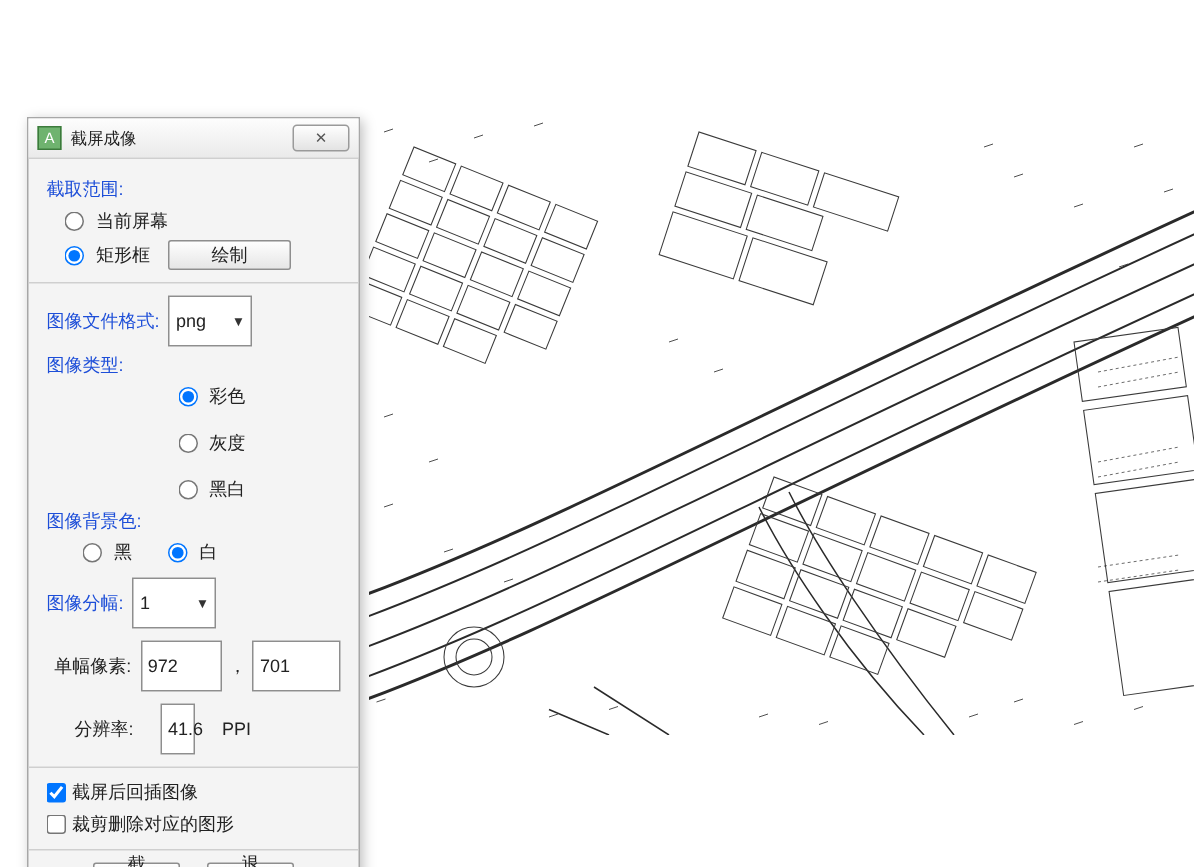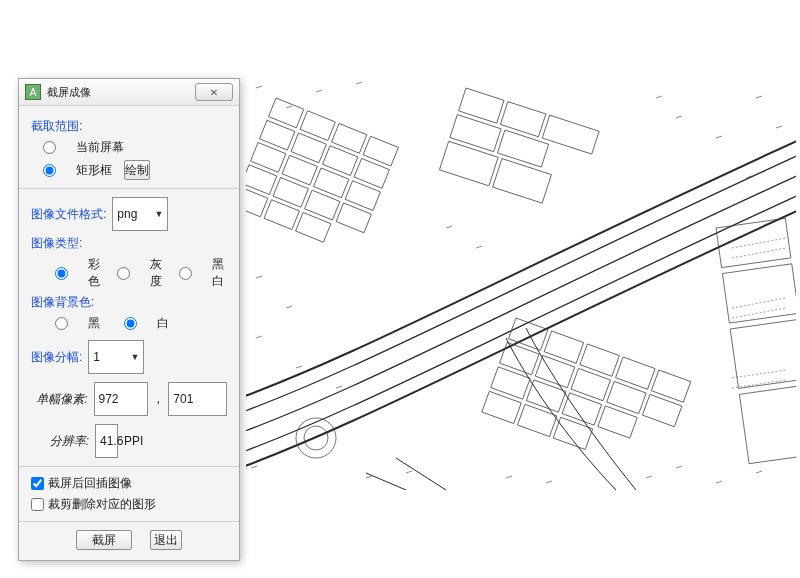--- a/index.html
+++ b/index.html
@@ -63,30 +63,30 @@
     display: inline-flex; align-items: center; justify-content: center;
     font-size: 10px;
     font-family: Arial, sans-serif;
     color: #555;
     cursor: default;
   }
   .body { padding: 8px 12px 10px 12px; }
   .label { color: #1d4ed8; }
   .row { display: flex; align-items: center; margin: 4px 0; }
   .row.indent { margin-left: 12px; gap: 12px; }
-  .radio { display: inline-flex; align-items: center; gap: 20px; }
+  .radio { display: inline-flex; align-items: center; gap: 8px; }
   .radio input { margin: 0; }
   .checkbox { display: inline-flex; align-items: center; gap: 4px; }
   .checkbox input { margin: 0; }
   .btn {
     display: inline-flex;
     align-items: center;
     justify-content: center;
     height: 20px;
-    padding: 0 0;
+    padding: 0 28px;
     border: 1px solid #8e8e8e;
     border-radius: 2px;
     background: linear-gradient(#fefefe, #e6e6e6);
     font-size: 12px;
     box-sizing: border-box;
     cursor: default;
   }
   .btn.disabled {
     color: #9c9c9c;
     border-color: #bfbfbf;
@@ -108,21 +108,21 @@
     border: none;
     border-top: 1px solid #cfcfcf;
     margin: 8px -12px;
   }
   .footer {
     display: flex;
     justify-content: center;
     gap: 18px;
     margin-top: 6px;
   }
-  .pair-label { display:inline-block; width:58px; text-align:right; margin-right:6px;font-style:italic; }
+  .pair-label { display:inline-block; width:58px; text-align:right; margin-right:6px; }
 </style>
 </head>
 <body>
 
 <div class="canvas">
 <svg viewBox="0 0 550 412" preserveAspectRatio="none">
   <rect width="550" height="412" fill="#ffffff"></rect>
 
   <g stroke="#2a2a2a" stroke-width="1.3" fill="none">
     <path d="M -20 340 C 120 290, 260 210, 590 60"></path>
@@ -281,21 +281,21 @@
       <span class="label" style="margin-right:6px">图像文件格式:</span>
       <span class="select" style="width:56px">
         <span>png</span>
         <span class="arrow">▼</span>
       </span>
     </div>
 
     <div class="row">
         <span class="label">图像类型:</span>
       </div>
-    <div class="row indent" style="margin-left:24px; gap:14px;">
+    <div class="row indent" style="margin-left:24px; gap:14px;flex-direction:column;">
       <label class="radio">
         <input type="radio" name="itype" checked="" style="">
         <span>彩色</span>
       </label>
       <label class="radio">
         <input type="radio" name="itype" style="">
         <span>灰度</span>
       </label>
       <label class="radio">
         <input type="radio" name="itype" style="">
@@ -325,21 +325,21 @@
       </span>
     </div>
 
     <div class="row" style="margin-top:8px;">
       <span class="pair-label">单幅像素:</span>
       <span class="input" style="width:56px">972</span>
       <span style="margin:0 4px">，</span>
       <span class="input" style="width:60px">701</span>
     </div>
 
-    <div class="row" style="margin-top:8px;">
+    <div class="row" style="margin-top:8px;gap:12px;">
       <span class="pair-label">分辨率:</span>
       <span class="input" style="width:23px">41.6</span>
       <span style="margin-left:6px">PPI</span>
     </div>
 
     <hr class="sep">
 
     <div class="row">
       <label class="checkbox">
         <input type="checkbox" checked="" style="">

